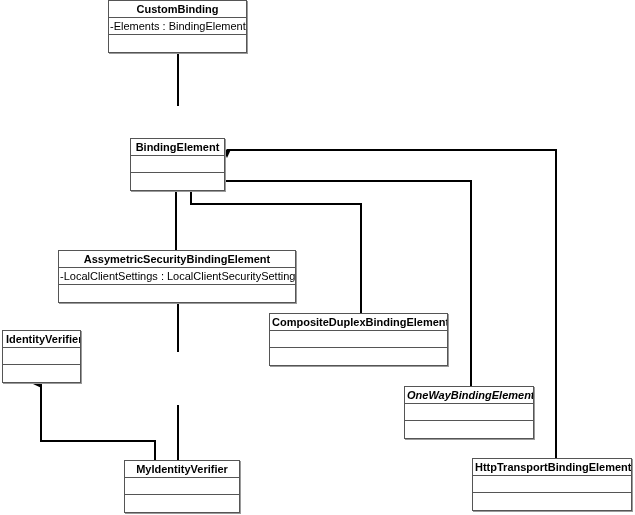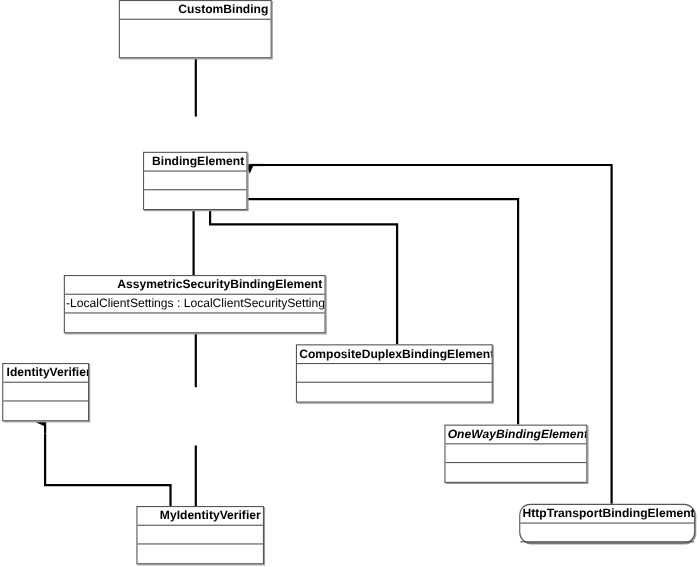--- a/index.html
+++ b/index.html
@@ -33,21 +33,21 @@
     display: flex;
     flex-direction: column;
     box-shadow: 1px 1px 0 #9a9a9a;
   }
   .uml-name {
     box-sizing: border-box;
     font-weight: bold;
     font-size: 11px;
     line-height: 16px;
     height: 17px;
-    text-align: right;
+    text-align: center;
     color: #000000;
     border-bottom: 1px solid #555555;
     white-space: nowrap;
     overflow: hidden;
     padding: 0 2px;
   }
   .uml-name.left-align {
     text-align: left;
     padding-left: 3px;
   }
@@ -120,20 +120,21 @@
     </g>
 
     <g>
       <path d="M 155 460 L 155 441 L 41 441 L 41 394" stroke="#000000" stroke-width="2" fill="none"></path>
       <path d="M 41 394 L 41 384" stroke="#000000" stroke-width="2" fill="none" marker-end="url(#arrow-up)"></path>
     </g>
   </svg>
 
   <div class="uml-class" style="left:108px; top:0px; width:139px; height:53px;">
     <div class="uml-name">CustomBinding</div>
+    <div class="uml-attrs">-Elements : BindingElement</div>
     <div class="uml-ops"></div>
   </div>
 
   <div class="uml-class" style="left:130px; top:106px; width:95px; height:53px;margin-top:32px;">
     <div class="uml-name">BindingElement</div>
     <div class="uml-attrs"></div>
     <div class="uml-ops"></div>
   </div>
 
   <div class="uml-class" style="left:58px; top:250px; width:238px; height:53px;">
@@ -147,21 +148,21 @@
     <div class="uml-attrs"></div>
     <div class="uml-ops"></div>
   </div>
 
   <div class="uml-class" style="left:404px; top:386px; width:130px; height:53px;font-style:italic;">
     <div class="uml-name">OneWayBindingElement</div>
     <div class="uml-attrs"></div>
     <div class="uml-ops"></div>
   </div>
 
-  <div class="uml-class" style="left:472px; top:458px; width:160px; height:36px;border-radius:10px;">
+  <div class="uml-class" style="left:472px; top:458px; width:160px; height:53px;">
     <div class="uml-name">HttpTransportBindingElement</div>
     <div class="uml-attrs"></div>
     <div class="uml-ops"></div>
   </div>
 
   <div class="uml-class" style="left:2px; top:330px; width:79px; height:53px;">
     <div class="uml-name left-align">IdentityVerifier</div>
     <div class="uml-attrs"></div>
     <div class="uml-ops"></div>
   </div>

